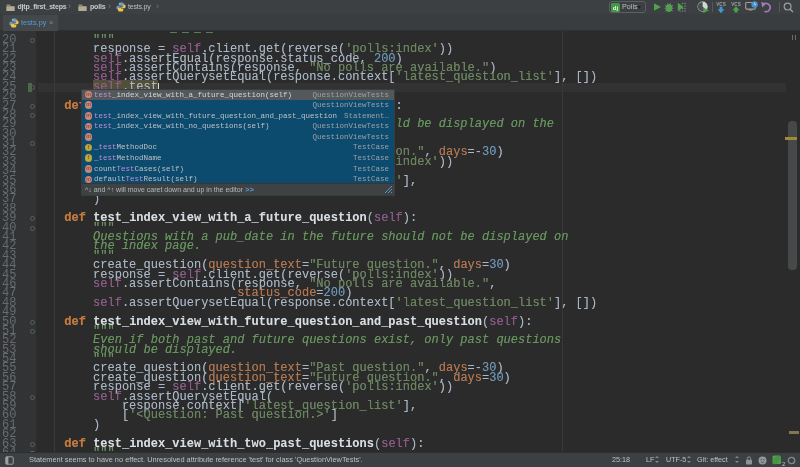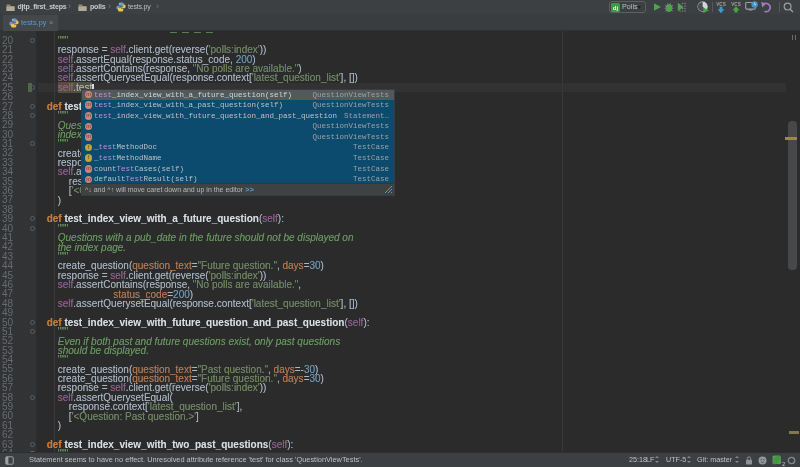--- a/index.html
+++ b/index.html
@@ -9,21 +9,21 @@
 .nicon{position:absolute}
 #tabs{position:absolute;left:0;top:14px;width:800px;height:17px;background:#3a3d3f;border-bottom:1px solid #2e3032}
 #tab1{position:absolute;left:3px;top:1px;width:55px;height:16px;background:#44484b}
 #tab1 .tname{position:absolute;left:18px;top:0;height:16px;line-height:16px;font-size:7.4px;color:#549bd5}
 #tab1 .tx{position:absolute;left:46px;top:0;height:16px;line-height:15px;font-size:7.5px;color:#84888a}
 #editor{position:absolute;left:0;top:31px;width:800px;height:421px;background:#2b2b2b;overflow:hidden}
 #gutter{position:absolute;left:0;top:0;width:37px;height:421px;background:#313335;border-right:1px solid #2c2d2f}
 #caretrow{position:absolute;left:38px;top:51.8px;width:748px;height:9.4px;background:#323232}
 #iguide{position:absolute;left:53.5px;top:0;width:1px;height:421px;background:#393a3b}
 #mline{position:absolute;left:562px;top:0;width:1px;height:421px;background:#37383a}
-pre{font-family:Liberation Sans, sans-serif;font-size:10px;line-height:9.39px}
+pre{font-family:Liberation Mono, monospace;font-size:12px;line-height:9.39px}
 #nums{position:absolute;left:2px;top:4.8px;color:#686c6f}
 #code{position:absolute;left:35.5px;top:4.8px;color:#a9b7c6;text-shadow:0 0 0.6px rgba(170,184,199,0.45)}
 #code .k{color:#cc7832;font-weight:bold}
 #code .f{color:#d8dde2;font-weight:bold}
 #code .s{color:#6a8759}
 #code .d{color:#629755}
 #code .di{color:#629755;font-style:italic}
 #code .n{color:#6897bb}
 #code .p{color:#94558d}
 #code .a{color:#bc7445}
@@ -209,30 +209,30 @@
   <div class="topmark" style="left:791.5px"></div>
   <div class="topmark" style="left:794.5px"></div>
   <div id="popup">
 <div class="prow sel">
         <span class="ic-m">m</span>
         <span class="pname"><em>test</em>_index_view_with_a_future_question(self)</span>
         <span class="ptype">QuestionViewTests</span>
       </div>
 <div class="prow">
         <span class="ic-m">m</span>
-        <span class="pname"><em>test</em>_index_view_with_a_past_question(self)</span>
         <span class="ptype">QuestionViewTests</span>
       </div>
 <div class="prow">
         <span class="ic-m">m</span>
         <span class="pname"><em>test</em>_index_view_with_future_question_and_past_question</span>
         <span class="ptype">Statement…</span>
       </div>
 <div class="prow">
         <span class="ic-m">m</span>
+        <span class="pname"><em>test</em>_index_view_with_no_questions(self)</span>
         <span class="ptype">QuestionViewTests</span>
       </div>
 <div class="prow">
         <span class="ic-m">m</span>
         <span class="ptype">QuestionViewTests</span>
       </div>
 <div class="prow">
         <span class="ic-v">f</span>
         <span class="pname">_<em>test</em>MethodDoc</span>
         <span class="ptype">TestCase</span>
@@ -264,24 +264,24 @@
   </div>
 </div>
 <div id="status">
     <span style="position:absolute;left:5px;top:3px">
       <svg style="" width="9" height="9" viewBox="0 0 9 9">
         <rect x="0.8" y="0.8" width="7.4" height="7.4" rx="0.8" fill="none" stroke="#9da0a2" stroke-width="1"></rect>
         <rect x="0.8" y="0.8" width="2.6" height="7.4" fill="#9da0a2"></rect>
       </svg>
     </span>
     <span id="smsg">Statement seems to have no effect. Unresolved attribute reference 'test' for class 'QuestionViewTests'.</span>
-    <span class="sitem" style="left:629px">25:18</span>
+    <span class="sitem" style="left:612px">25:18</span>
     <span class="sitem" style="left:646px">LF</span>
     <span class="sitem" style="left:666px">UTF-5</span>
-    <span class="sitem" style="left:697px">Git: master</span>
+    <span class="sitem" style="left:697px">Git: effect</span>
     <span style="position:absolute;left:655px;top:3.2px;width:0;height:0;border-left:2px solid rgba(0,0,0,0);border-right:2px solid rgba(0,0,0,0);border-bottom:2.6px solid #84878a"></span>
     <span style="position:absolute;left:655px;top:8.2px;width:0;height:0;border-left:2px solid rgba(0,0,0,0);border-right:2px solid rgba(0,0,0,0);border-top:2.6px solid #84878a"></span>
     <span style="position:absolute;left:687px;top:3.2px;width:0;height:0;border-left:2px solid rgba(0,0,0,0);border-right:2px solid rgba(0,0,0,0);border-bottom:2.6px solid #84878a"></span>
     <span style="position:absolute;left:687px;top:8.2px;width:0;height:0;border-left:2px solid rgba(0,0,0,0);border-right:2px solid rgba(0,0,0,0);border-top:2.6px solid #84878a"></span>
     <span style="position:absolute;left:735px;top:3.2px;width:0;height:0;border-left:2px solid rgba(0,0,0,0);border-right:2px solid rgba(0,0,0,0);border-bottom:2.6px solid #84878a"></span>
     <span style="position:absolute;left:735px;top:8.2px;width:0;height:0;border-left:2px solid rgba(0,0,0,0);border-right:2px solid rgba(0,0,0,0);border-top:2.6px solid #84878a"></span>
     <span style="position:absolute;left:745px;top:2.5px">
       <svg style="" width="8" height="9" viewBox="0 0 8 9">
         <rect x="1" y="3.8" width="6" height="4.6" rx="0.7" fill="#8f9395"></rect>
         <path d="M2.3 3.8 V2.6 a1.7 1.7 0 0 1 3.4 0 V3.8" fill="none" stroke="#8f9395" stroke-width="1"></path>

